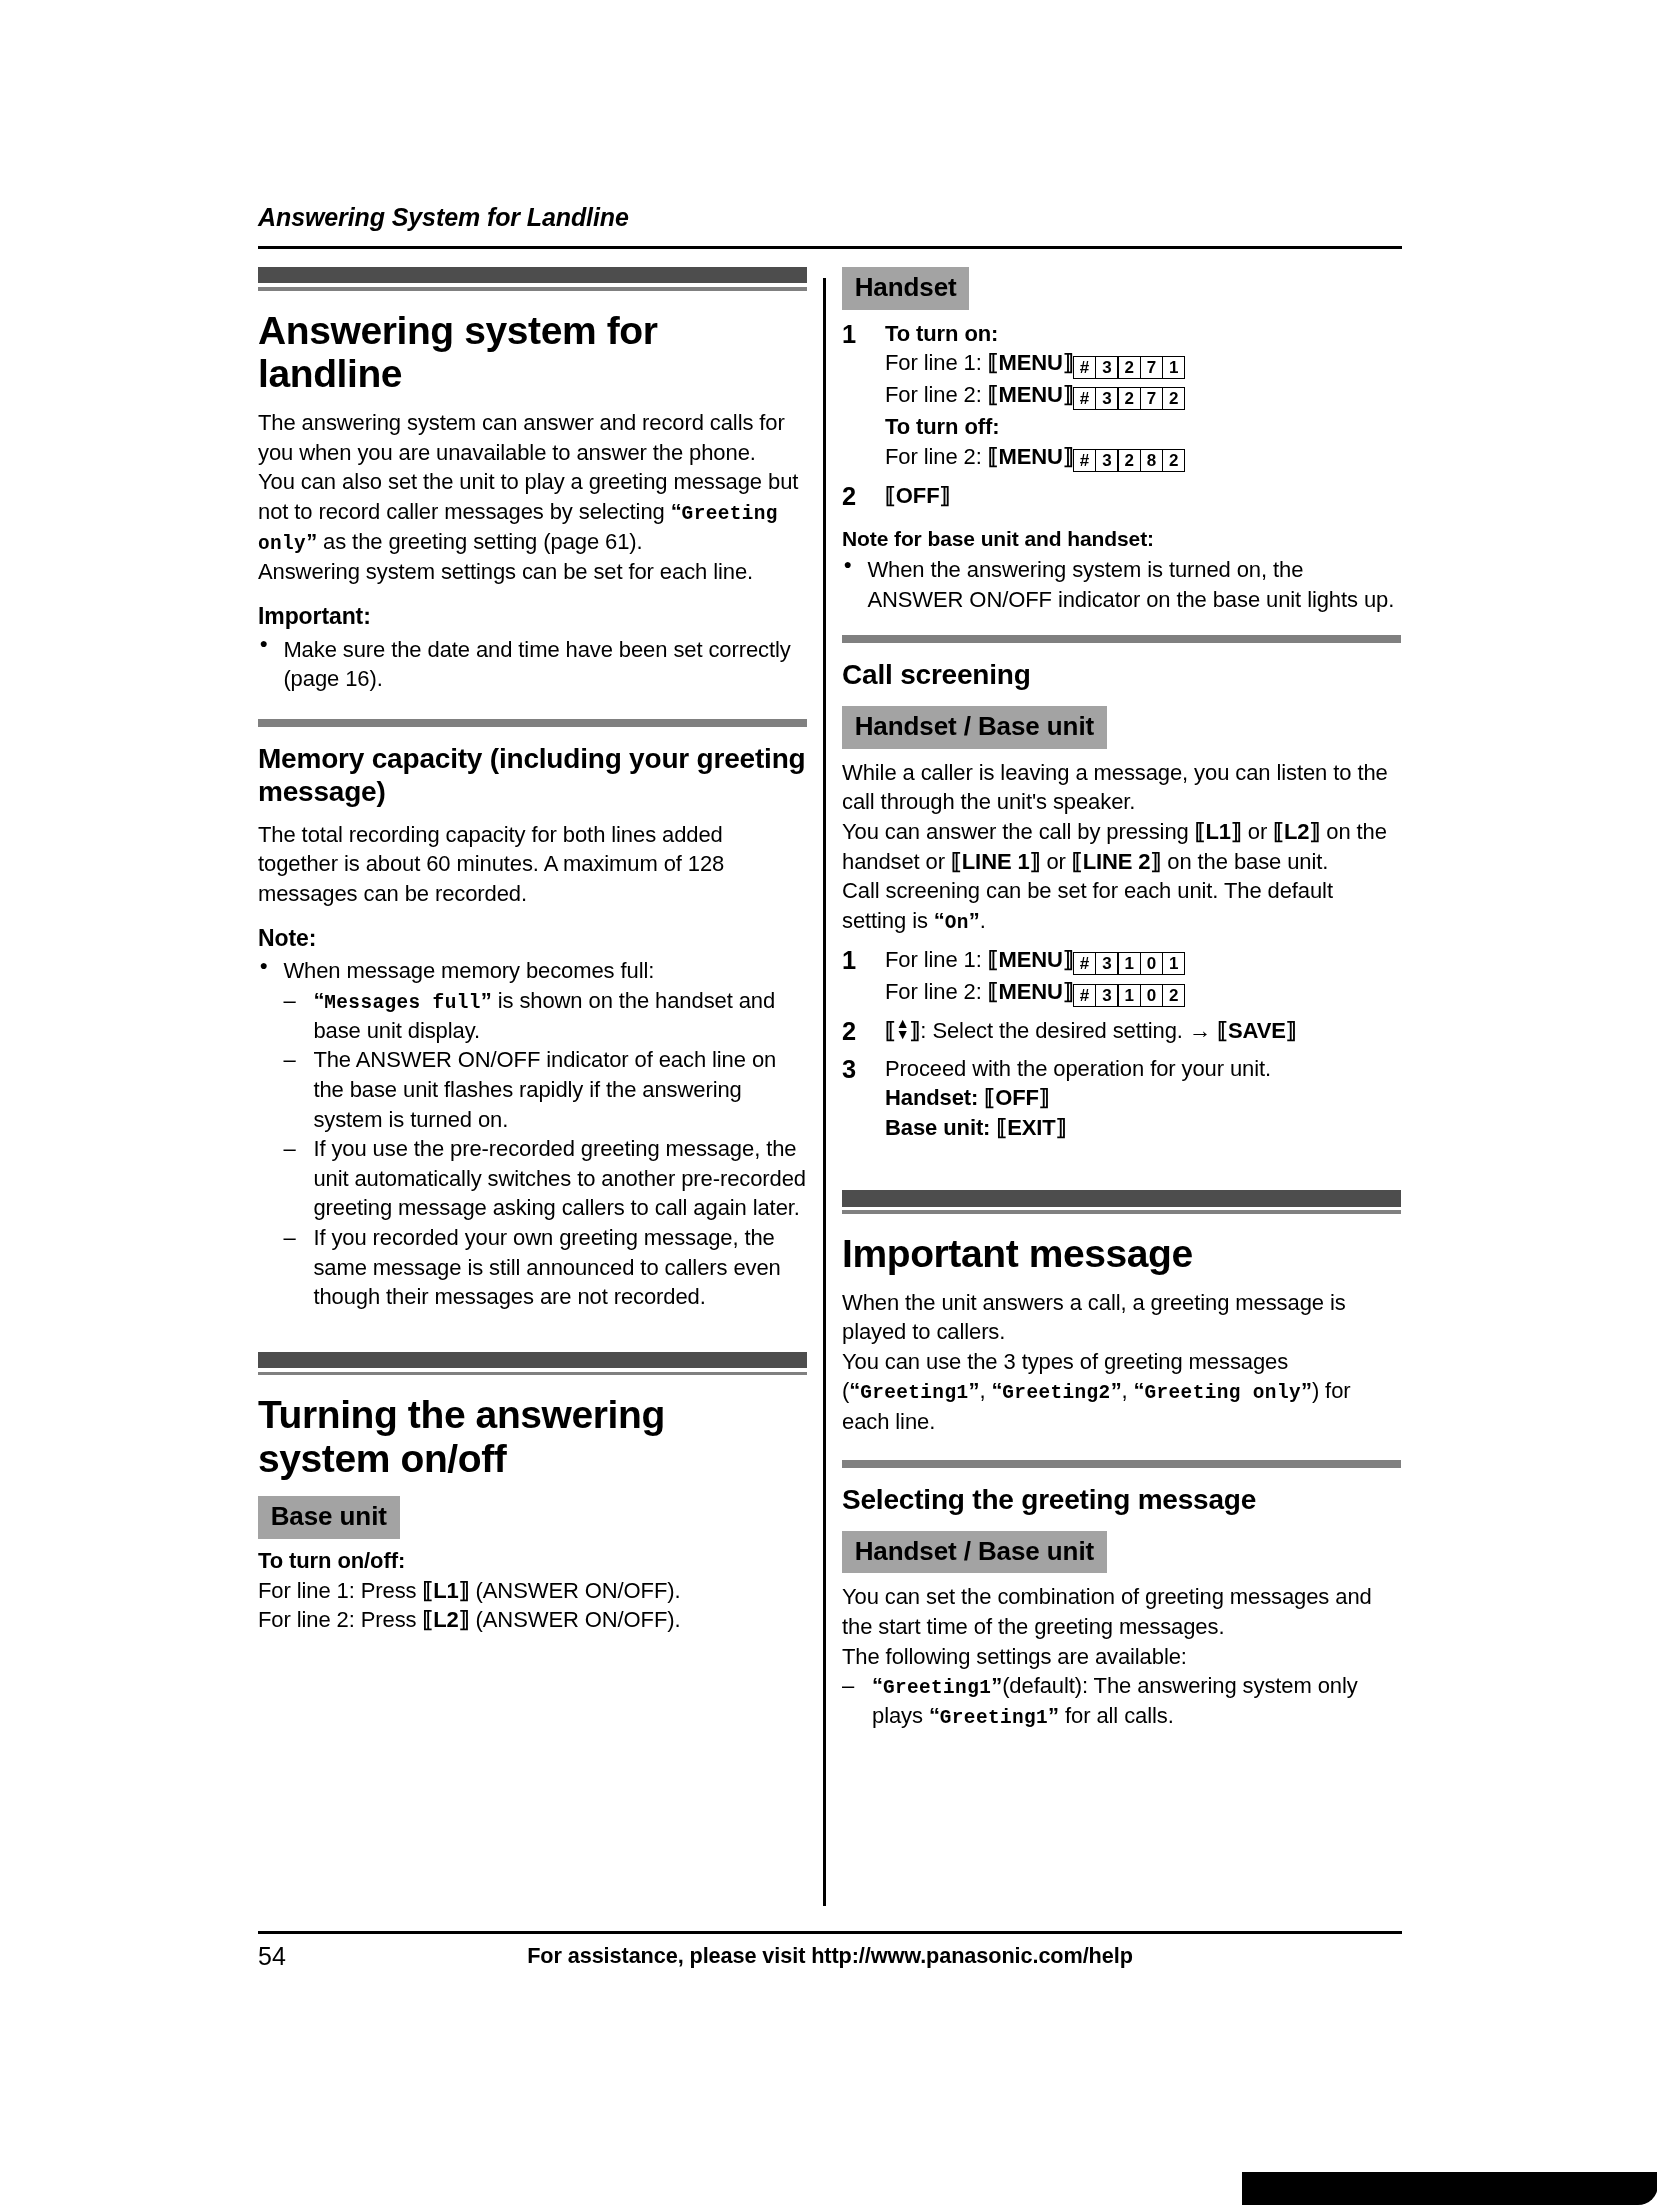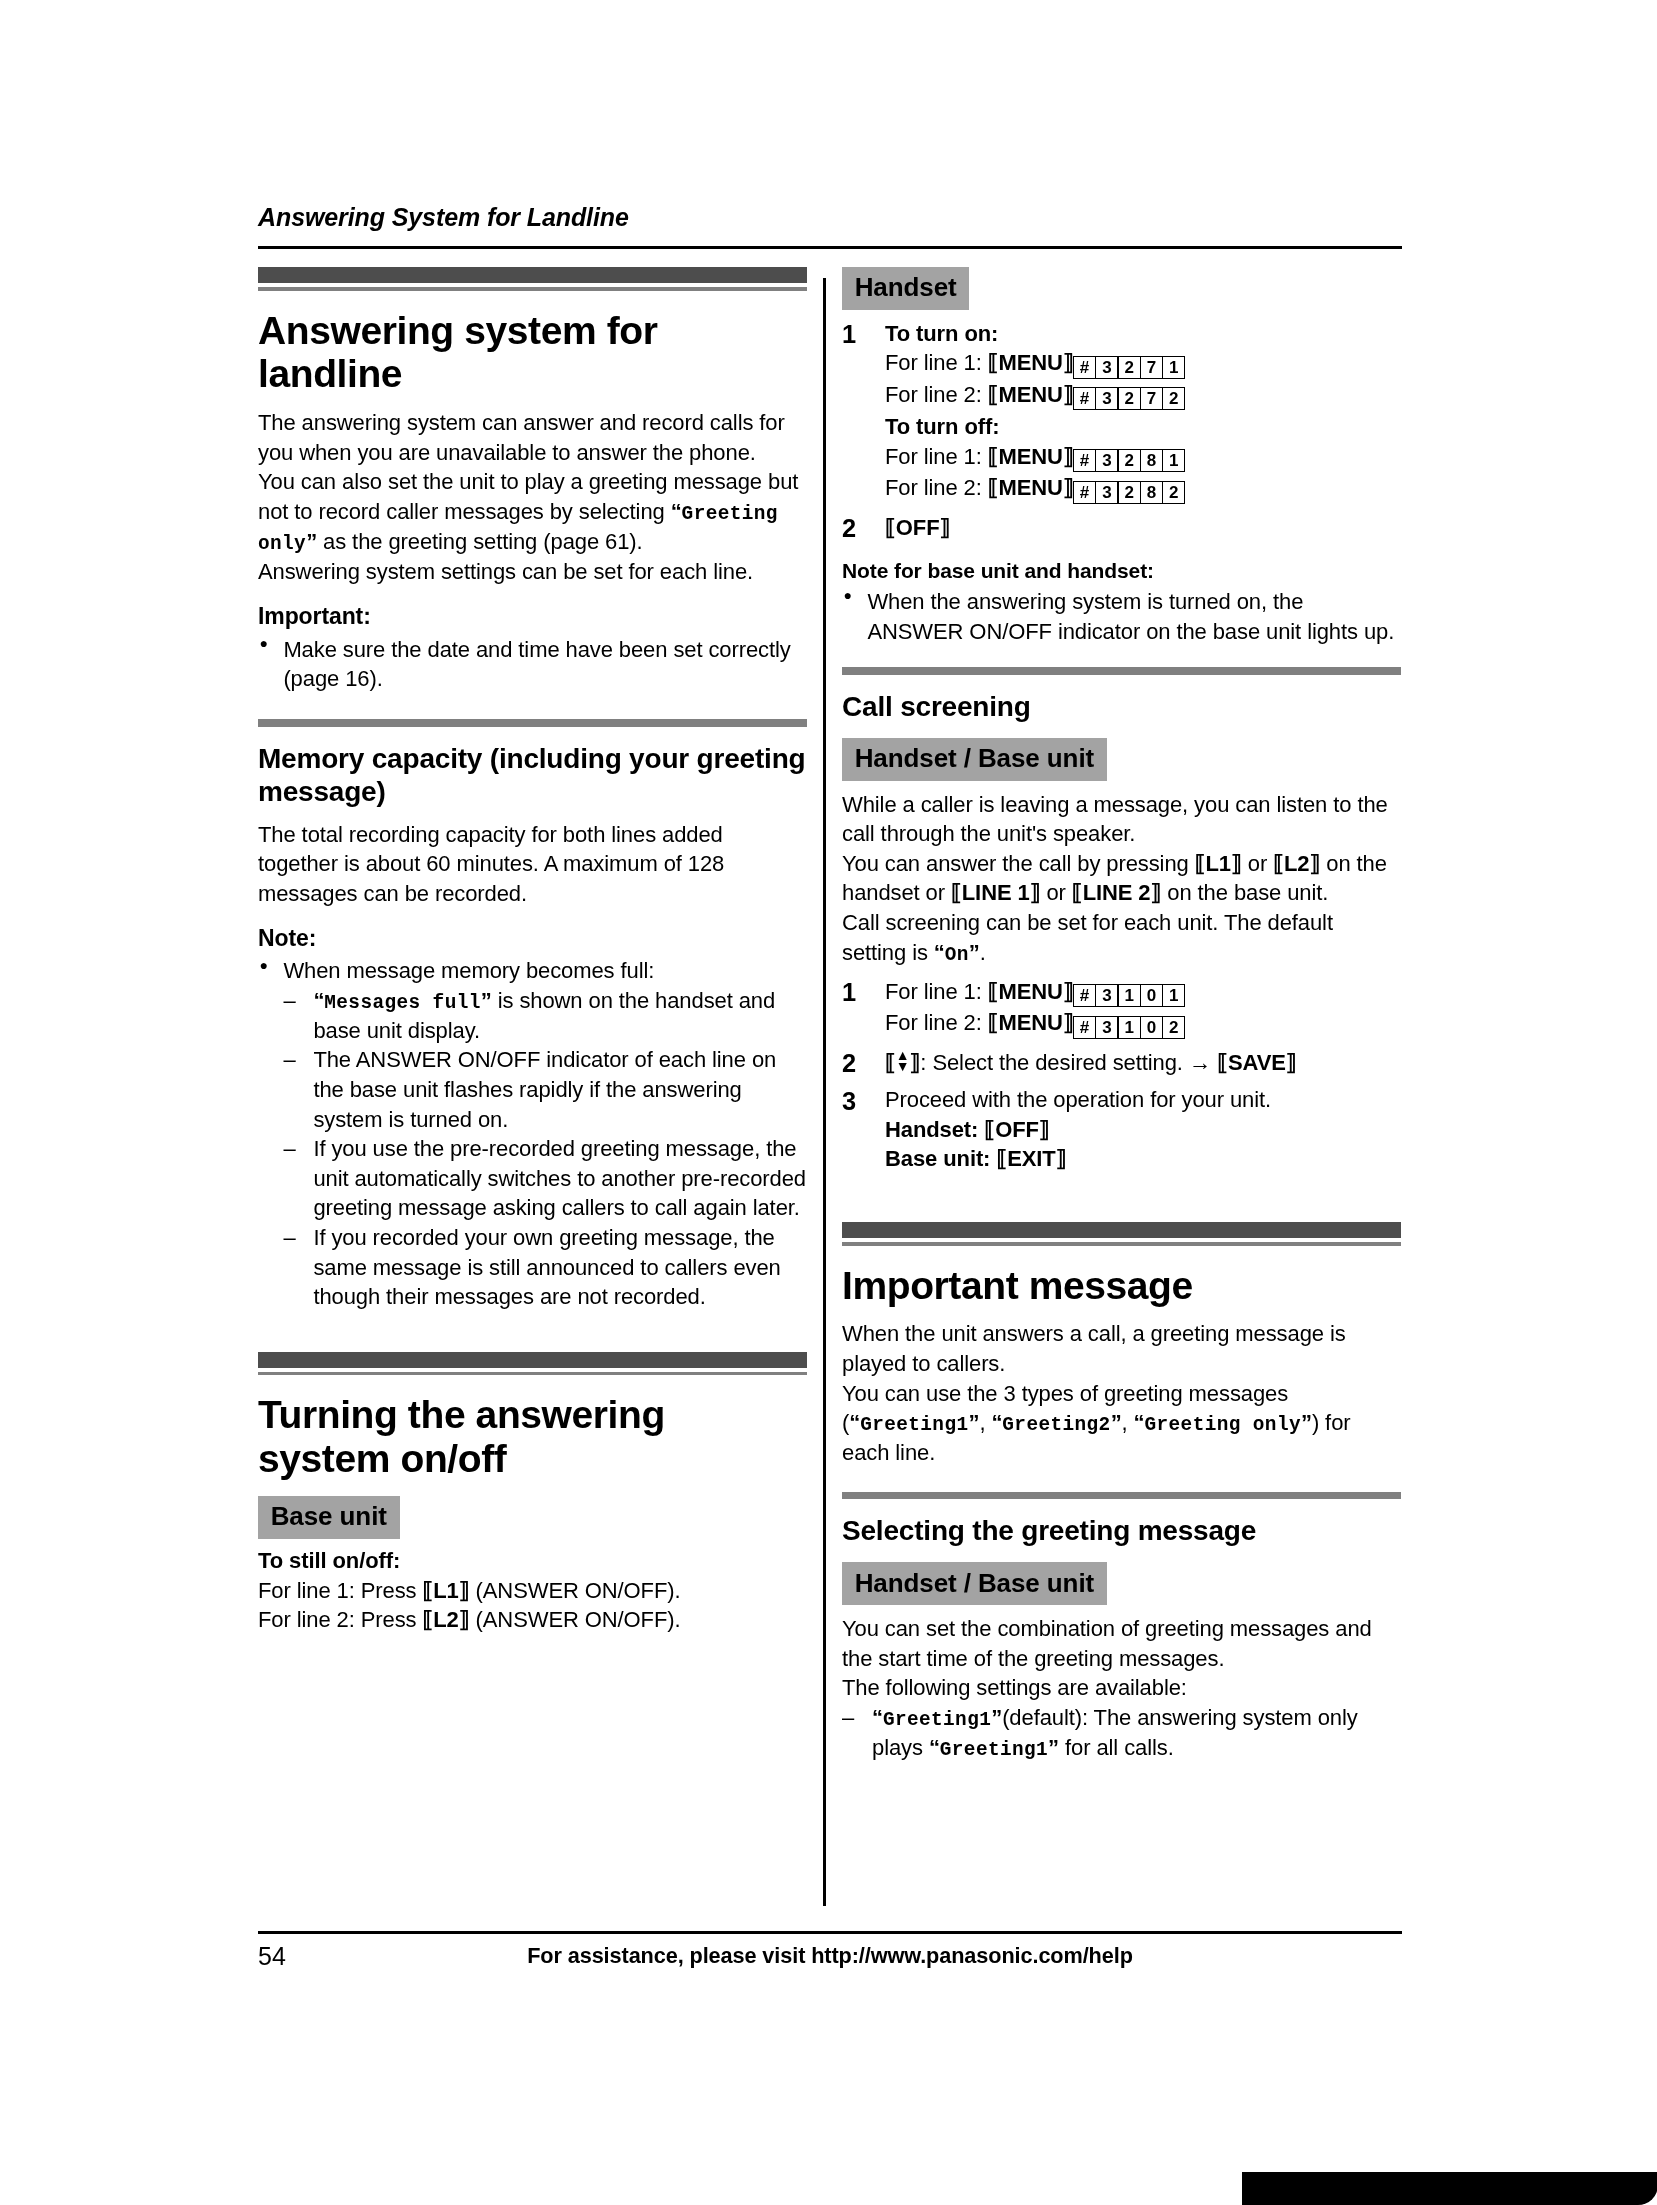--- a/index.html
+++ b/index.html
@@ -327,21 +327,21 @@
     <div class="banner">
       <div class="bar-thick"></div>
       <div class="bar-gap"></div>
       <div class="bar-thin"></div>
     </div>
 
     <h1 class="chapter">Turning the answering system on/off</h1>
 
     <div class="badge">Base unit</div>
 
-    <p class="body" style="margin-top:7.5px;font-weight:bold">To still on/off:</p>
+    <p class="body" style="margin-top:7.5px;font-weight:bold">To turn on/off:</p>
 
     <p class="body tight"><span>For line 1: Press </span><span class="key">⟦<span>L1</span>⟧</span><span> (ANSWER ON/OFF).</span></p>
 
     <p class="body tight"><span>For line 2: Press </span><span class="key">⟦<span>L2</span>⟧</span><span> (ANSWER ON/OFF).</span></p>
 
   </div>
 
   <div class="col col-right">
 
     <div class="badge" style="margin-top:0">Handset</div>
@@ -350,21 +350,20 @@
       <li>
         <span class="num">1</span>
         <div style="font-weight:bold">To turn on:</div>
 
         <div><span>For line 1: </span><span class="key">⟦<span>MENU</span>⟧</span><span class="keycaps"><span class="kc">#</span><span class="kc">3</span><span class="kc">2</span><span class="kc">7</span><span class="kc">1</span></span></div>
 
         <div><span>For line 2: </span><span class="key">⟦<span>MENU</span>⟧</span><span class="keycaps"><span class="kc">#</span><span class="kc">3</span><span class="kc">2</span><span class="kc">7</span><span class="kc">2</span></span></div>
 
         <div style="font-weight:bold">To turn off:</div>
 
-        <div><span>For line 1: </span><span class="key">⟦<span>MENU</span>⟧</span><span class="keycaps"><span class="kc">#</span><span class="kc">3</span><span class="kc">2</span><span class="kc">8</span><span class="kc">1</span></span></div>
 
         <div><span>For line 2: </span><span class="key">⟦<span>MENU</span>⟧</span><span class="keycaps"><span class="kc">#</span><span class="kc">3</span><span class="kc">2</span><span class="kc">8</span><span class="kc">2</span></span></div>
       </li>
 
       <li>
         <span class="num">2</span>
         <span class="key">⟦<span>OFF</span>⟧</span>
       </li>
     </ol>
 

